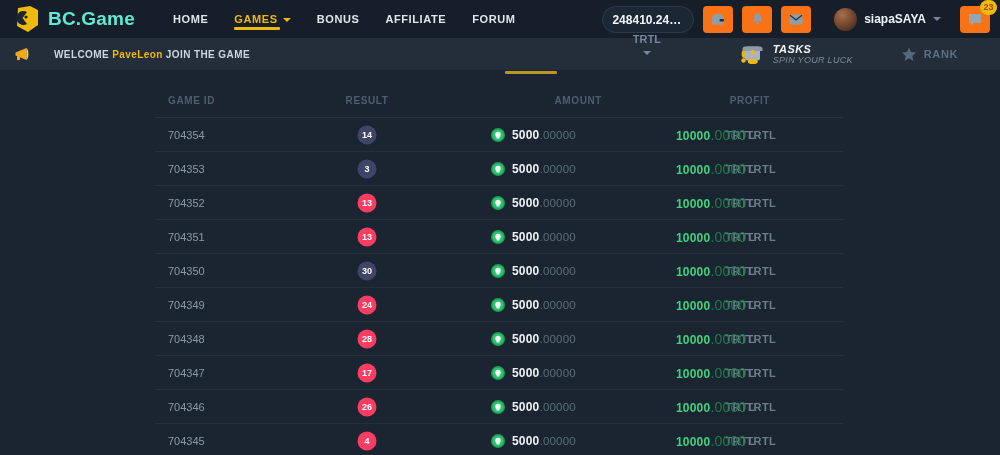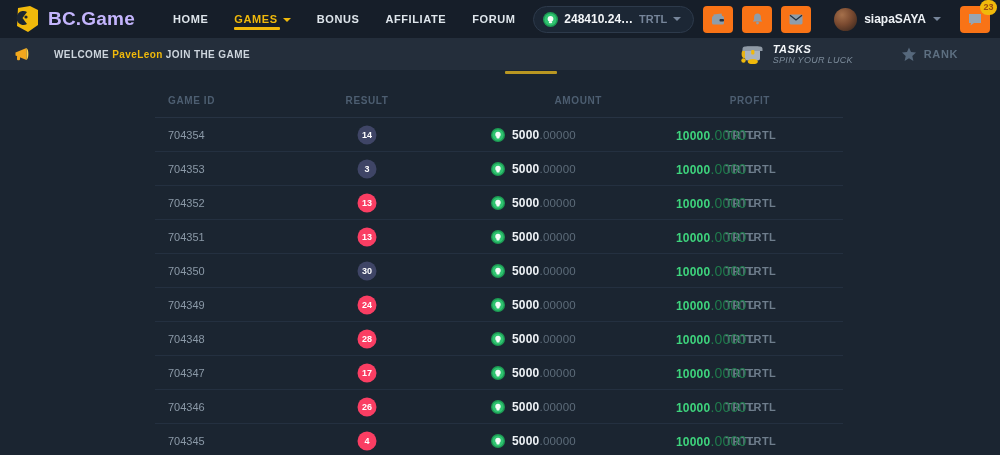--- a/index.html
+++ b/index.html
@@ -4,32 +4,32 @@
 <style>
   * { margin:0; padding:0; box-sizing:border-box; }
   html,body { width:1000px; height:455px; overflow:hidden;
     font-family:"Liberation Sans","DejaVu Sans",sans-serif;
     background:#1b2531; -webkit-font-smoothing:antialiased; }
 
   
   .navbar { height:38px; background:#161e29; display:flex; align-items:center; padding:0 10px; }
   .logo { display:flex; align-items:center; gap:8px; margin-left:4px; cursor:pointer; }
   .logo-badge { width:26px; height:28px; }
-  .logo-text { color:#c4b5fd; font-weight:bold; font-size:19px; letter-spacing:.2px; }
+  .logo-text { color:#5eead4; font-weight:bold; font-size:19px; letter-spacing:.2px; }
   .nav-links { display:flex; align-items:center; gap:26px; margin-left:38px; height:38px; }
   .nav-link { position:relative; display:flex; align-items:center; gap:5px; height:24px;
     color:#dfe6ec; font-size:11px; font-weight:bold; letter-spacing:.6px; text-decoration:none; cursor:pointer; }
   .nav-link .caret { width:0; height:0; border-left:4px solid transparent; border-right:4px solid transparent;
     border-top:4px solid #f0b90b; margin-top:1px; }
   .nav-link.active { color:#f0b90b; }
   .nav-link.active::after { content:""; position:absolute; left:0; bottom:1px; width:46px; height:3px;
     background:#f0b90b; border-radius:1px; }
   .nav-right { margin-left:auto; display:flex; align-items:center; gap:9px; }
   .balance-pill { display:flex; align-items:center; gap:6px; height:27px; padding:0 12px 0 9px;
-    background:#1c2735; border:1px solid #2d3a4b; border-radius:15px; cursor:pointer; }
+    background:#1c2735; border:1px solid #2d3a4b; border-radius:15px; cursor:pointer;flex-direction:column; }
   .balance-amt { color:#f2f5f8; font-size:12px; font-weight:bold; }
   .balance-cur { color:#76859a; font-size:11px; font-weight:bold; }
   .caret-grey { width:0; height:0; border-left:4px solid transparent; border-right:4px solid transparent;
     border-top:4px solid #76859a; }
   .icon-btn { width:30px; height:27px; background:#f97316; border:none; border-radius:4px;
     display:flex; align-items:center; justify-content:center; cursor:pointer; position:relative; }
   .user-box { display:flex; align-items:center; gap:7px; margin-left:14px; cursor:pointer; }
   .avatar { width:23px; height:23px; border-radius:50%;
     background:radial-gradient(circle at 35% 30%, #a5704b 0%, #7a4a30 45%, #2e211b 100%); }
   .username { color:#eef2f6; font-size:12px; font-weight:bold; }

